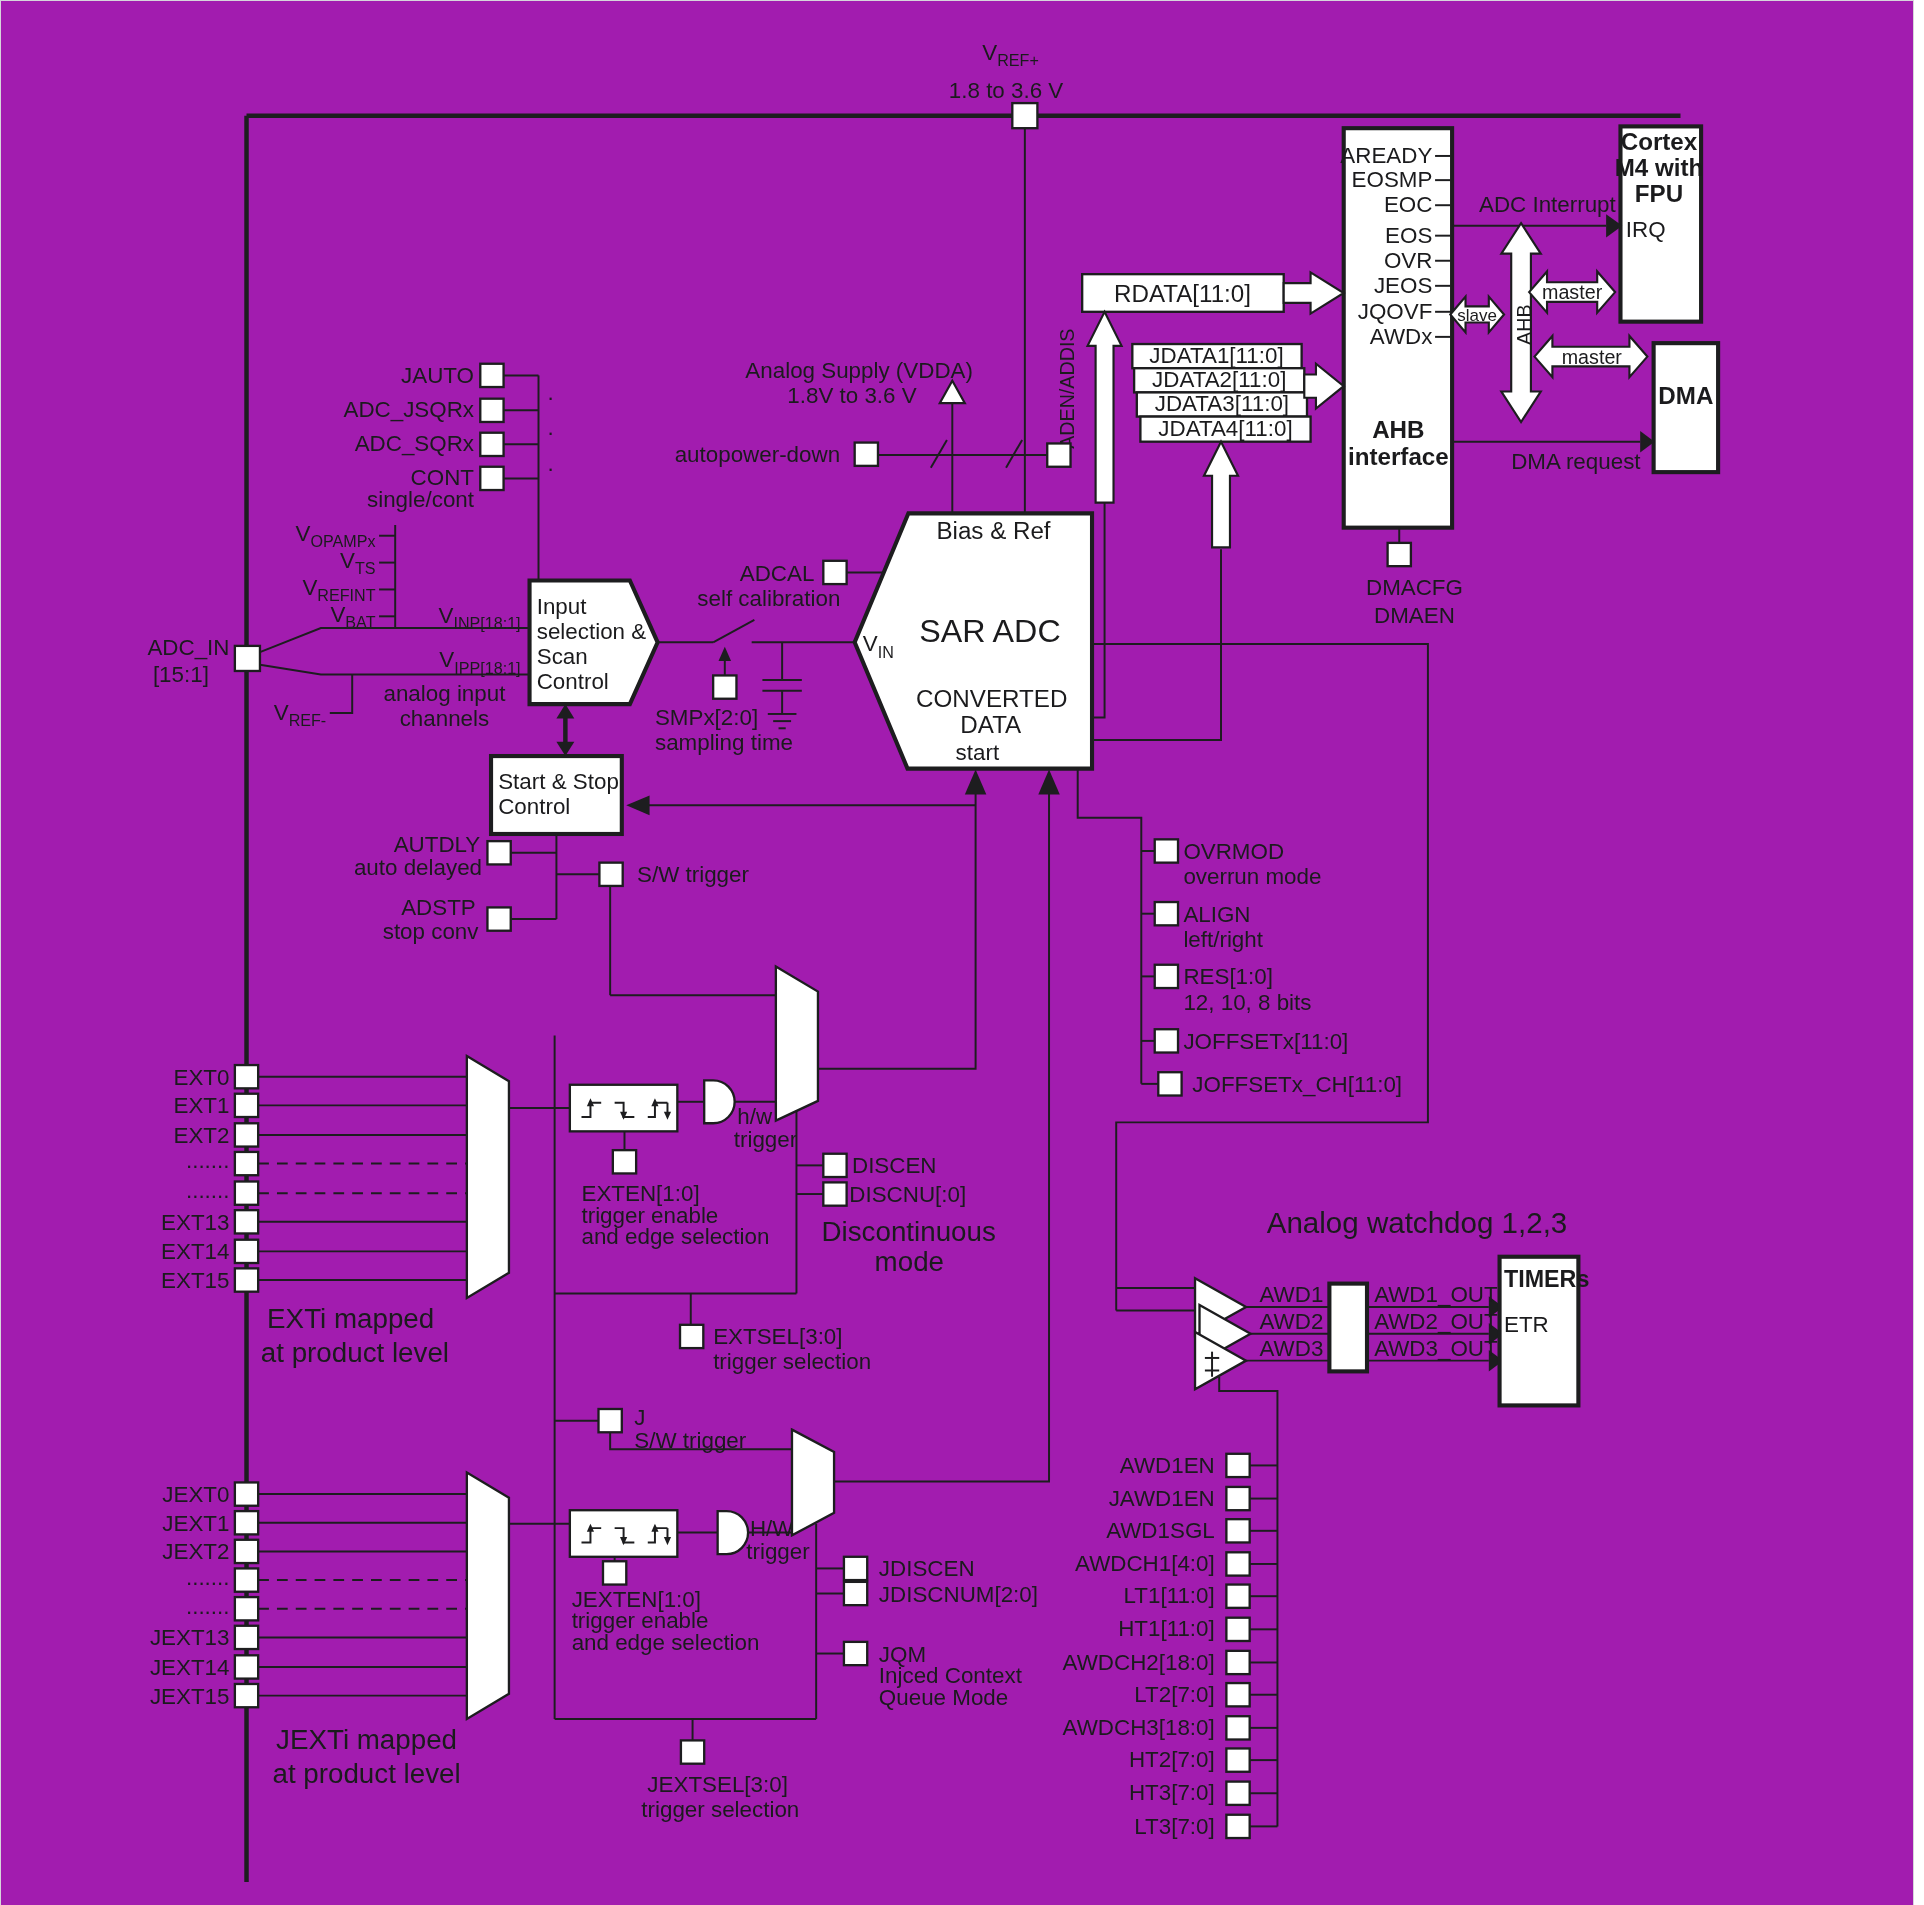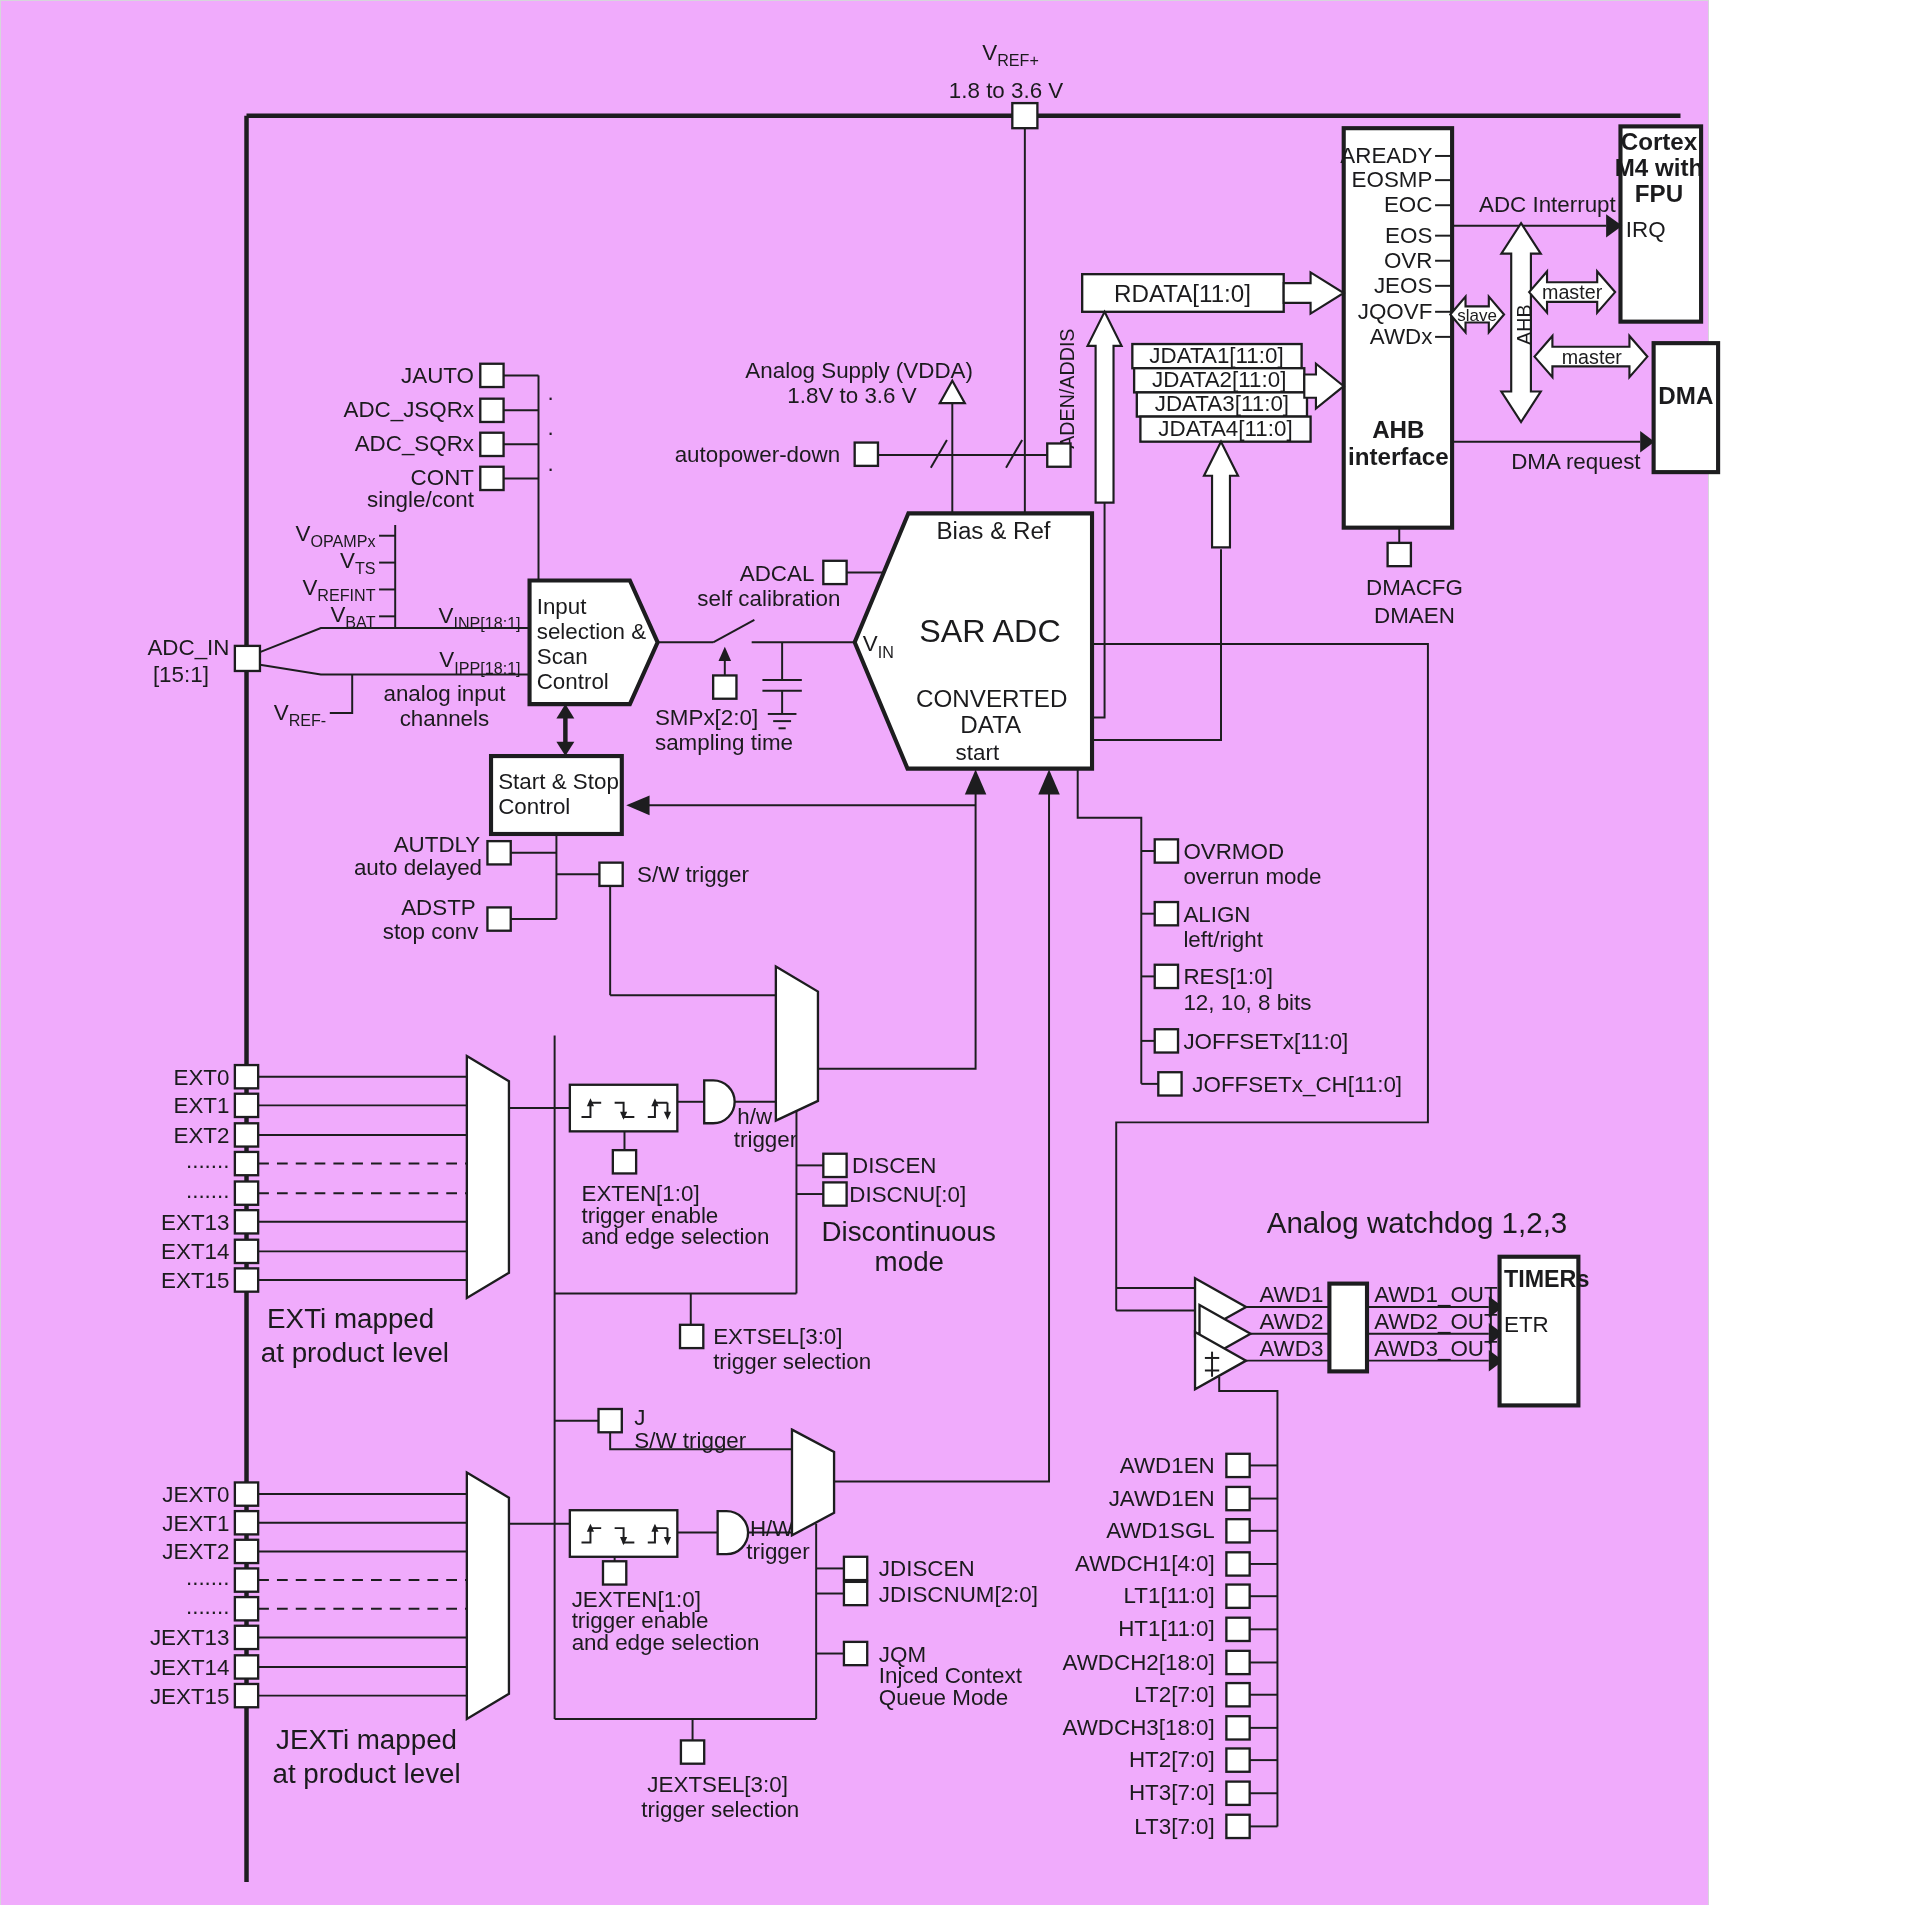--- a/index.html
+++ b/index.html
@@ -1,16 +1,16 @@
 <!DOCTYPE html>
 <html style="font-size:14.3px"><head>
 <meta charset="utf-8">
 <style>
   html,body{margin:0;padding:0;background:#fff}
-  .stage{width:1709px;height:1906px;background:#f0abfc;position:relative;border:0.9px solid #d6d5db;box-sizing:border-box}
+  .stage{width:1914px;height:1906px;background:#a21caf;position:relative;border:0.9px solid #d6d5db;box-sizing:border-box}
   svg text{font-family:"Liberation Sans",sans-serif;fill:#1b1b1d}
   .lbl{font-size:25px}
   .sub{font-size:18px}
   .lg{font-size:31px}
   .xl{font-size:36px}
   .md{font-size:22px}
   .sm{font-size:19px}
   .bs{font-size:27px;font-weight:bold}
   .ta-e{text-anchor:end}
   .ta-m{text-anchor:middle}

